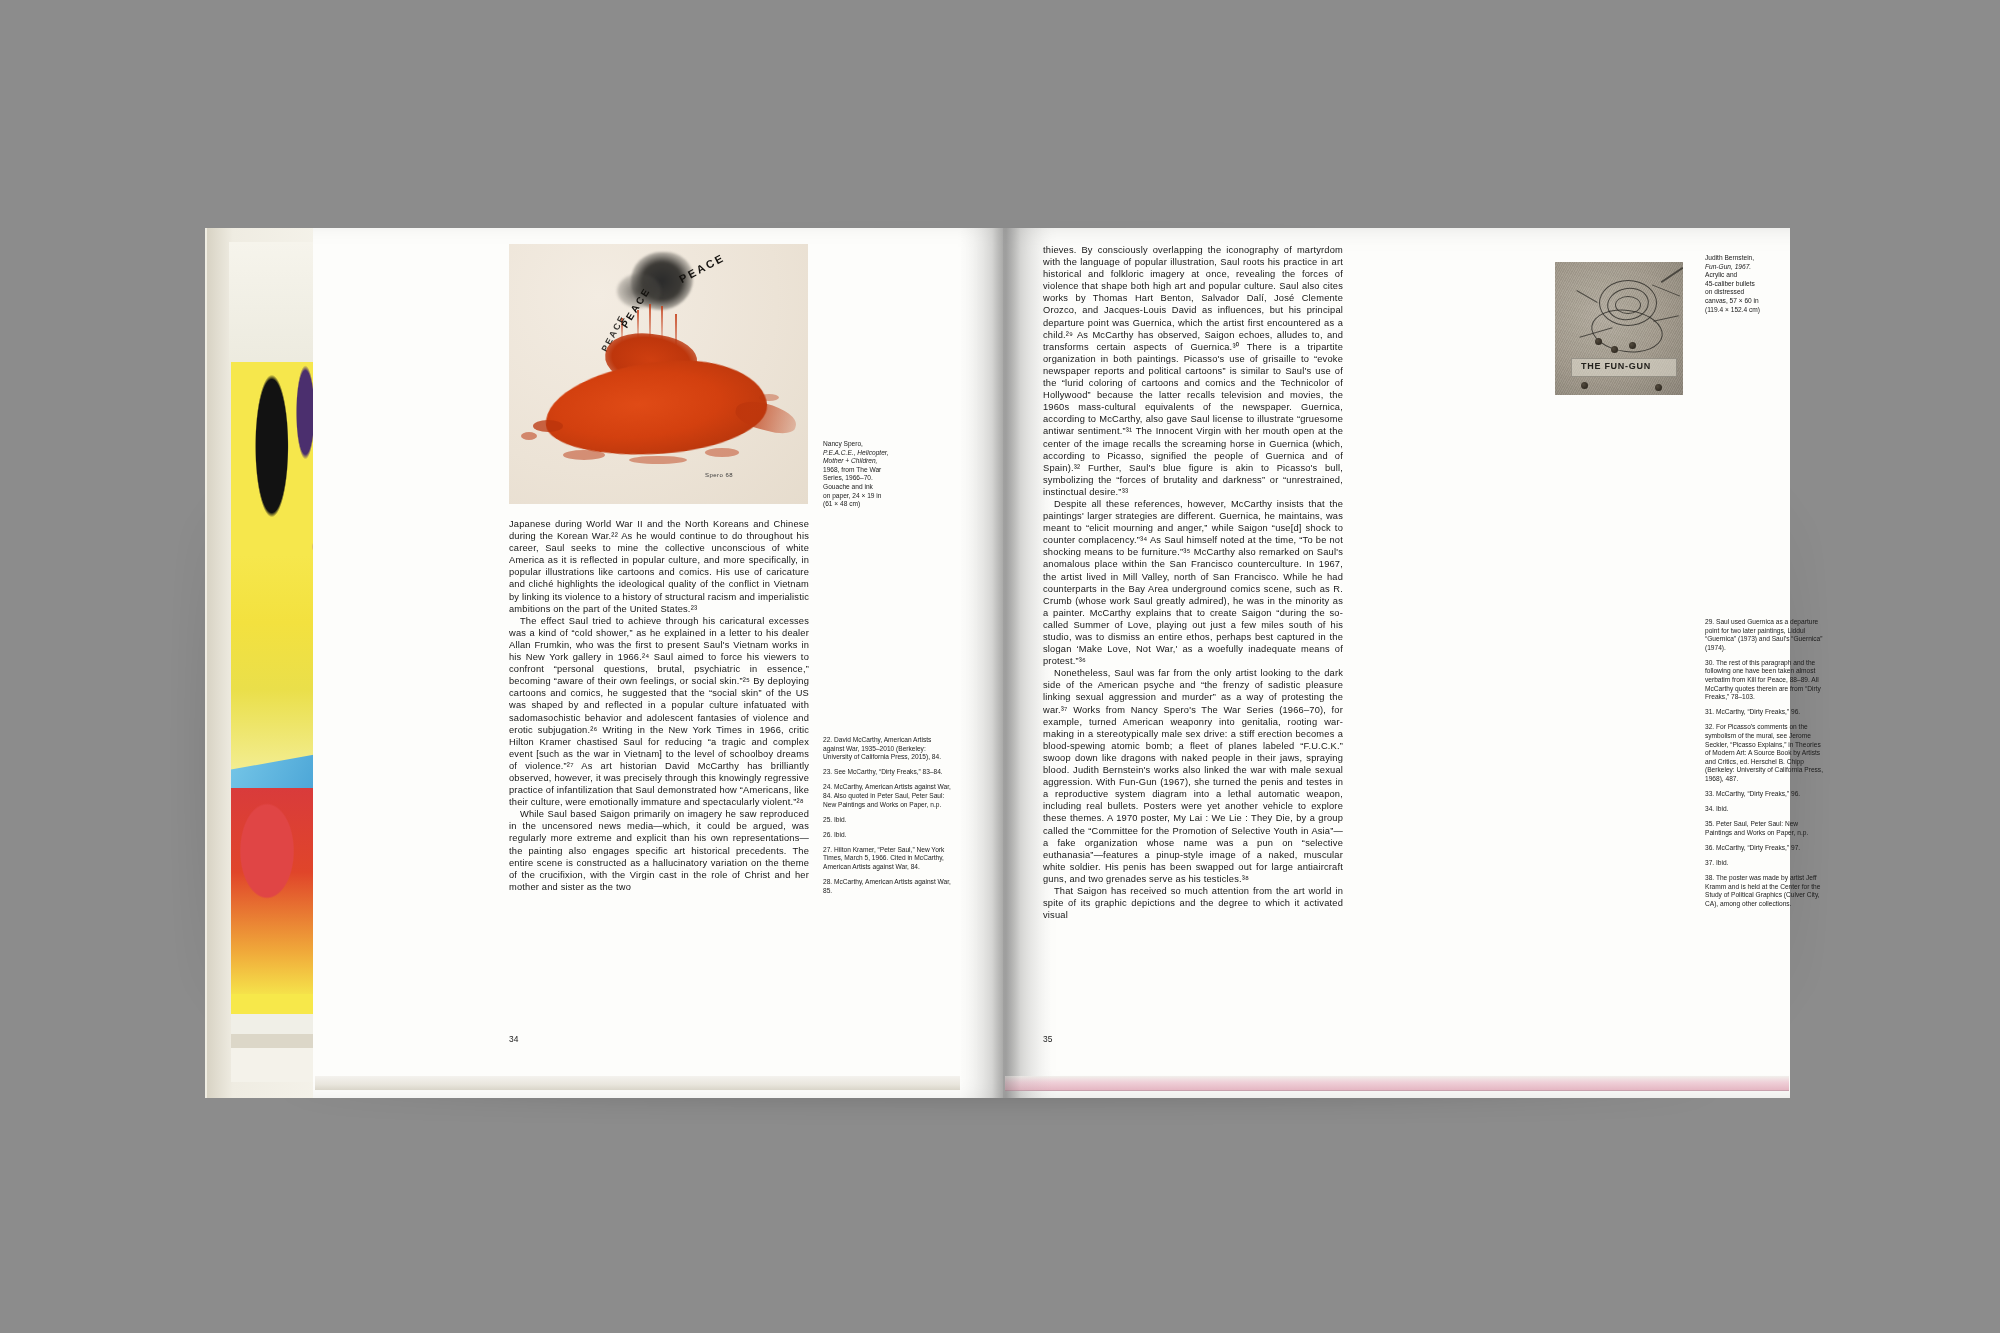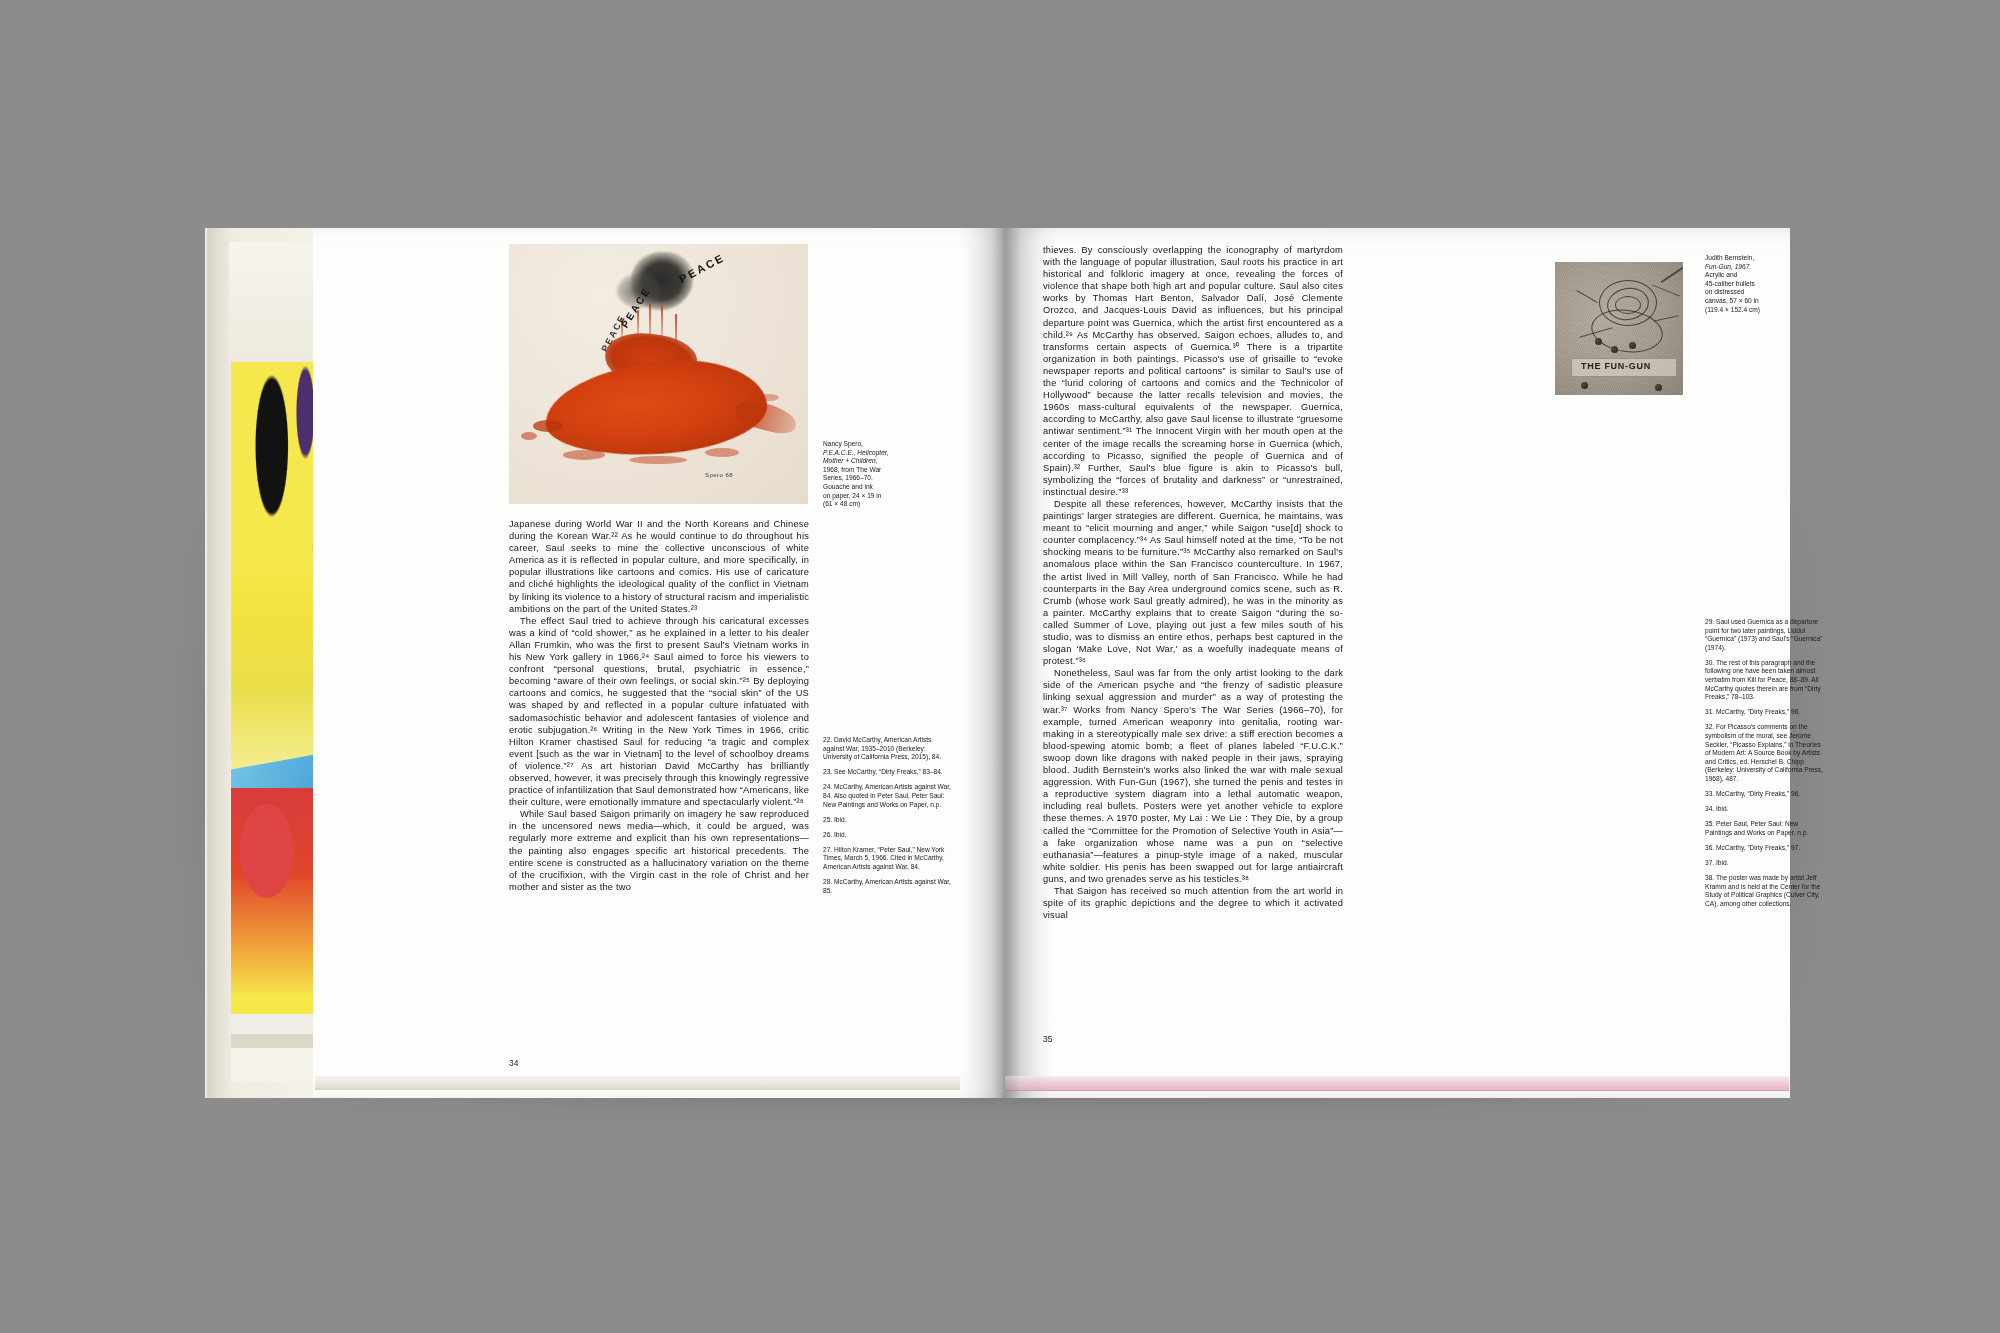--- a/index.html
+++ b/index.html
@@ -356,21 +356,21 @@
     <div class="notes-col" style="left:510px;top:508px;width:128px;">
       <p>22. David McCarthy, American Artists against War, 1935–2010 (Berkeley: University of California Press, 2015), 84.</p>
       <p>23. See McCarthy, “Dirty Freaks,” 83–84.</p>
       <p>24. McCarthy, American Artists against War, 84. Also quoted in Peter Saul, Peter Saul: New Paintings and Works on Paper, n.p.</p>
       <p>25. Ibid.</p>
       <p>26. Ibid.</p>
       <p>27. Hilton Kramer, “Peter Saul,” New York Times, March 5, 1966. Cited in McCarthy, American Artists against War, 84.</p>
       <p>28. McCarthy, American Artists against War, 85.</p>
     </div>
 
-    <div class="folio" style="left:196px;top:830px;">34</div>
+    <div class="folio" style="left:196px;top:806px;">34</div>
   </div>
 
   <div class="page" id="page-right">
 
     <div class="body-col" style="left:40px;top:16px;width:300px;">
       <p>thieves. By consciously overlapping the iconography of martyrdom with the language of popular illustration, Saul roots his practice in art historical and folkloric imagery at once, revealing the forces of violence that shape both high art and popular culture. Saul also cites works by Thomas Hart Benton, Salvador Dalí, José Clemente Orozco, and Jacques-Louis David as influences, but his principal departure point was Guernica, which the artist first encountered as a child.²⁹ As McCarthy has observed, Saigon echoes, alludes to, and transforms certain aspects of Guernica.³⁰ There is a tripartite organization in both paintings. Picasso's use of grisaille to “evoke newspaper reports and political cartoons” is similar to Saul's use of the “lurid coloring of cartoons and comics and the Technicolor of Hollywood” because the latter recalls television and movies, the 1960s mass-cultural equivalents of the newspaper. Guernica, according to McCarthy, also gave Saul license to illustrate “gruesome antiwar sentiment.”³¹ The Innocent Virgin with her mouth open at the center of the image recalls the screaming horse in Guernica (which, according to Picasso, signified the people of Guernica and of Spain).³² Further, Saul's blue figure is akin to Picasso's bull, symbolizing the “forces of brutality and darkness” or “unrestrained, instinctual desire.”³³</p>
       <p class="ind">Despite all these references, however, McCarthy insists that the paintings' larger strategies are different. Guernica, he maintains, was meant to “elicit mourning and anger,” while Saigon “use[d] shock to counter complacency.”³⁴ As Saul himself noted at the time, “To be not shocking means to be furniture.”³⁵ McCarthy also remarked on Saul's anomalous place within the San Francisco counterculture. In 1967, the artist lived in Mill Valley, north of San Francisco. While he had counterparts in the Bay Area underground comics scene, such as R. Crumb (whose work Saul greatly admired), he was in the minority as a painter. McCarthy explains that to create Saigon “during the so-called Summer of Love, playing out just a few miles south of his studio, was to dismiss an entire ethos, perhaps best captured in the slogan ‘Make Love, Not War,' as a woefully inadequate means of protest.”³⁶</p>
       <p class="ind">Nonetheless, Saul was far from the only artist looking to the dark side of the American psyche and “the frenzy of sadistic pleasure linking sexual aggression and murder” as a way of protesting the war.³⁷ Works from Nancy Spero's The War Series (1966–70), for example, turned American weaponry into genitalia, rooting war-making in a stereotypically male sex drive: a stiff erection becomes a blood-spewing atomic bomb; a fleet of planes labeled “F.U.C.K.” swoop down like dragons with naked people in their jaws, spraying blood. Judith Bernstein's works also linked the war with male sexual aggression. With Fun-Gun (1967), she turned the penis and testes in a reproductive system diagram into a lethal automatic weapon, including real bullets. Posters were yet another vehicle to explore these themes. A 1970 poster, My Lai : We Lie : They Die, by a group called the “Committee for the Promotion of Selective Youth in Asia”—a fake organization whose name was a pun on “selective euthanasia”—features a pinup-style image of a naked, muscular white soldier. His penis has been swapped out for large antiaircraft guns, and two grenades serve as his testicles.³⁸</p>
       <p class="ind">That Saigon has received so much attention from the art world in spite of its graphic depictions and the degree to which it activated visual</p>
     </div>

